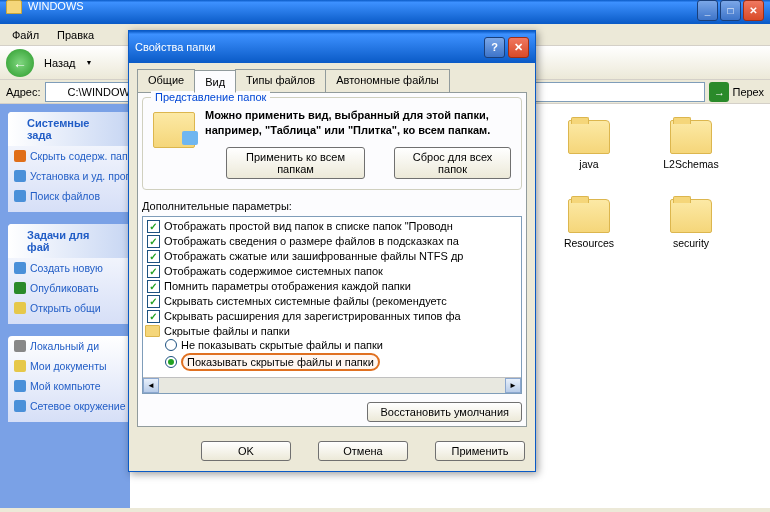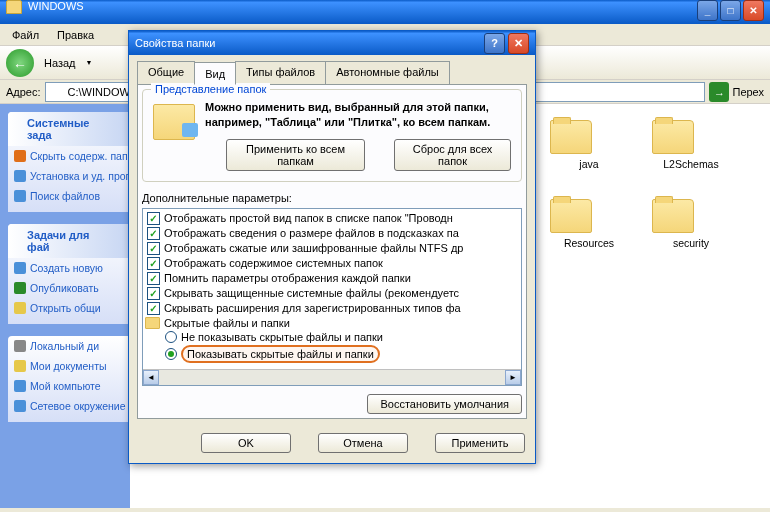--- a/index.html
+++ b/index.html
@@ -27,32 +27,32 @@
 .addr-golabel { margin-left: 3px; }
 
 .explorer-body { display: flex; height: calc(512px - 28px - 22px - 34px - 24px); }
 .sidebar { width: 130px; background: #7aa1e6; padding: 8px 0 8px 8px; overflow: hidden; }
 .side-panel { background: linear-gradient(to bottom,#fff,#d6dff7); border-radius: 4px 0 0 0; margin-bottom: 12px; padding-bottom: 6px; }
 .side-head { background: linear-gradient(to right,#fff,#c7d6f3); padding: 5px 19px; font-weight: bold; color: #215dc6; border-radius: 4px 0 0 0; }
 .side-item { padding: 4px 6px 4px 22px; color: #215dc6; cursor: pointer; position: relative; font-size: 10.5px; white-space: nowrap; }
 .side-item::before { content: ''; position: absolute; left: 6px; top: 4px; width: 12px; height: 12px; background: var(--ic,#6aa84f); border-radius: 2px; }
 
 .content { flex: 1; background: white; padding: 16px 12px; display: flex; flex-wrap: wrap; align-content: flex-start; gap: 16px 24px; overflow: hidden; }
-.fitem { width: 78px; display: flex; flex-direction: column; text-align: center; cursor: pointer; }
+.fitem { width: 78px; display: flex; flex-direction: column; align-items: center; text-align: center; cursor: pointer; }
 .ficon { width: 42px; height: 34px; background: linear-gradient(to bottom,#fce9a5,#f5d67a); border: 1px solid #dcb64e; border-radius: 2px 4px 2px 2px; margin-bottom: 4px; position: relative; }
 .ficon::before { content:''; position:absolute; top:-4px; left:2px; width:16px; height:6px; background:#f5d67a; border:1px solid #dcb64e; border-bottom:none; border-radius:2px 2px 0 0; }
 .ficon.ie { background: white; border-radius: 50%; border: 2px solid #2a5cb0; }
 .ficon.ie::before { display:none; }
 .ficon.owp { background:#fff; border:1px solid #ccc; }
 .ficon.owp::after { content:''; position:absolute; top:6px; left:10px; width:20px; height:16px; background:#ffd54f; border:1px solid #c99b1a; }
 .flabel { font-size: 10.5px; line-height: 1.2; word-wrap: break-word; max-width: 78px; }
 
 
 .dialog { position: absolute; left: 128px; top: 30px; width: 408px; background: #ece9d8; border: 1px solid #0a5ac6; box-shadow: 2px 2px 8px rgba(0,0,0,.4); }
-.dlg-title { height: 24px; background: linear-gradient(to bottom,#0a5ac6,#3d91ff 10%,#0a5ac6); display: flex; align-items: center; padding: 0 6px; color: white; font-size: 12px; }
+.dlg-title { height: 32px; background: linear-gradient(to bottom,#0a5ac6,#3d91ff 10%,#0a5ac6); display: flex; align-items: center; padding: 0 6px; color: white; font-size: 12px; }
 .dlg-title .dlg-ctrl { margin-left: auto; display: flex; gap: 3px; }
 .dlg-hbtn { width: 21px; height: 21px; border-radius: 3px; display: flex; align-items: center; justify-content: center; color: white; font-weight: bold; cursor: pointer; }
 .dlg-hbtn.help { background: linear-gradient(to bottom,#7ba7e8,#3d74c9); border:1px solid #1a3f7a; }
 .dlg-hbtn.dclose { background: linear-gradient(to bottom,#f07860,#d84a28); border:1px solid #a02e14; }
 
 .tabs { display: flex; padding: 6px 8px 0 8px; }
 .tab { padding: 4px 10px; background: #ece9d8; border: 1px solid #919b9c; border-bottom: none; margin-right: -1px; cursor: pointer; position: relative; }
 .tab.active { background: #fcfcfe; border-bottom: 1px solid #fcfcfe; z-index: 2; top: 1px; padding-top: 5px; }
 .tabpanel { margin: 0 8px 8px 8px; background: #fcfcfe; border: 1px solid #919b9c; padding: 4px; }
 
@@ -247,21 +247,21 @@
           <div class="opt-row">
             <span class="opt-chk">✓</span>
             <span>Отображать содержимое системных папок</span>
           </div>
           <div class="opt-row">
             <span class="opt-chk">✓</span>
             <span>Помнить параметры отображения каждой папки</span>
           </div>
           <div class="opt-row">
             <span class="opt-chk">✓</span>
-            <span>Скрывать защищенные системные файлы (рекомендуетс</span>
+            <span>Скрывать системных системные файлы (рекомендуетс</span>
           </div>
           <div class="opt-row">
             <span class="opt-chk">✓</span>
             <span>Скрывать расширения для зарегистрированных типов фа</span>
           </div>
           <div class="opt-row">
             <span class="opt-fold"></span>
             <span>Скрытые файлы и папки</span>
           </div>
           <div class="opt-row opt-indent">

